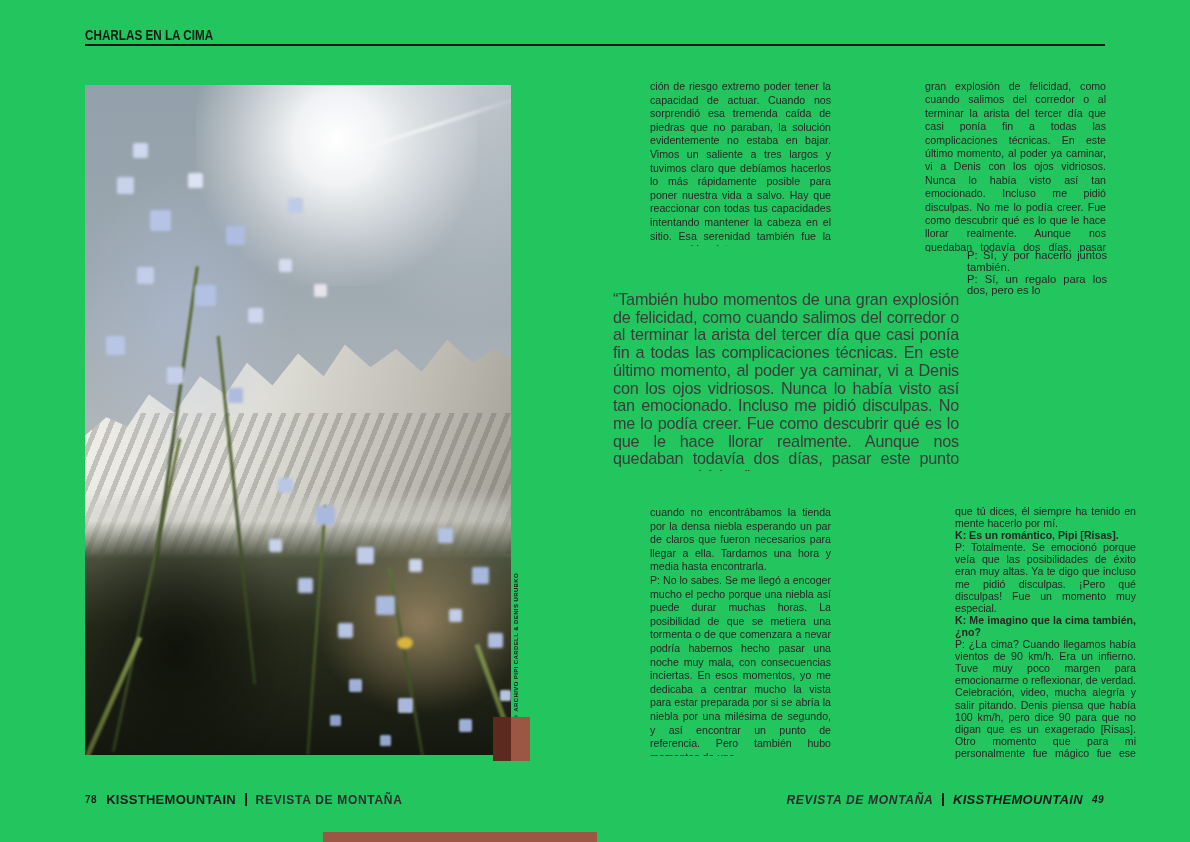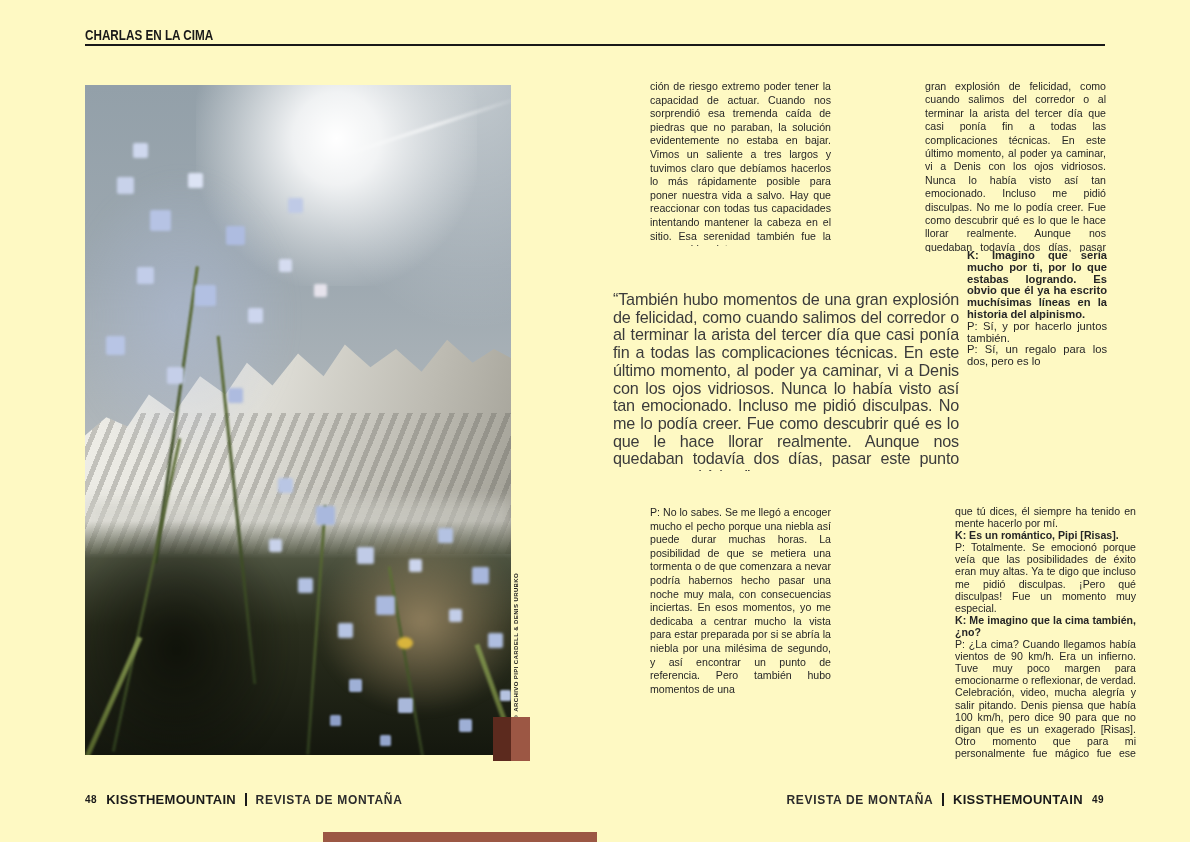--- a/index.html
+++ b/index.html
@@ -1,18 +1,18 @@
 <!DOCTYPE html>
 <html style="--rust: #9c5744; --rust-dark: #5c2a1e;"><head>
 <meta charset="utf-8">
 <style>
   * { margin:0; padding:0; box-sizing:border-box; }
   html,body { background:#ffffff; }
   .page {
-    position:relative; width:1190px; height:842px; background:#fef9c3;
+    position:relative; width:1190px; height:842px; background:#22c55e;
     font-family:"Liberation Sans", sans-serif; overflow:hidden;
   }
 
   
   .kicker {
     position:absolute; left:85px; top:26px;
     font-size:15px; font-weight:bold; letter-spacing:0px; color:#191919;
     transform:scaleX(0.78); transform-origin:left center; white-space:nowrap;
   }
   .header-rule {
@@ -100,21 +100,21 @@
 
   .pullquote {
     position:absolute; left:613px; top:291px; width:346px; height:180px;
     font-size:16.2px; line-height:17.7px; letter-spacing:-.2px; color:#3b3b3b;
     text-align:justify; overflow:hidden;
   }
 
   
   .footer { position:absolute; top:790px; color:#1a1a1a; white-space:nowrap; }
   .footer-left  { left:85px; }
-  .footer-right { right:86px; }
+  .footer-right { right:86px;font-style:italic; }
   .pagenum { font-weight:bold; font-size:10px; letter-spacing:.5px; vertical-align:middle; }
   .footer-left .pagenum  { margin-right:9px; }
   .footer-right .pagenum { margin-left:9px; }
   .brand { font-weight:bold; font-size:13px; letter-spacing:.3px; vertical-align:middle; }
   .fsep { display:inline-block; width:1.5px; height:13px; background:#1a1a1a;
     margin:0 9px; vertical-align:middle; }
   .tagline { font-size:12px; font-weight:bold; letter-spacing:.7px; vertical-align:middle; color:#2c2c2c; }
 </style>
 </head>
 <body>
@@ -155,46 +155,46 @@
 
   <div class="col col1-top">
 
   <p class="para">ción de riesgo extremo poder tener la capacidad de actuar. Cuando nos sorprendió esa tremenda caída de piedras que no paraban, la solución evidentemente no estaba en bajar. Vimos un saliente a tres largos y tuvimos claro que debíamos hacerlos lo más rápidamente posible para poner nuestra vida a salvo. Hay que reaccionar con todas tus capacidades intentando mantener la cabeza en el sitio. Esa serenidad también fue la que nos hizo detenernos</p>
     </div>
 
   <div class="pullquote">“También hubo momentos de una gran explosión de felicidad, como cuando salimos del corredor o al terminar la arista del tercer día que casi ponía fin a todas las complicaciones técnicas. En este último momento, al poder ya caminar, vi a Denis con los ojos vidriosos. Nunca lo había visto así tan emocionado. Incluso me pidió disculpas. No me lo podía creer. Fue como descubrir qué es lo que le hace llorar realmente. Aunque nos quedaban todavía dos días, pasar este punto supuso muchísimo”.</div>
 
   <div class="col col1-bottom">
 
+  <p class="para">cuando no encontrábamos la tienda por la densa niebla esperando un par de claros que fueron necesarios para llegar a ella. Tardamos una hora y media hasta encontrarla.</p>
       <p class="para">P: No lo sabes. Se me llegó a encoger mucho el pecho porque una niebla así puede durar muchas horas. La posibilidad de que se metiera una tormenta o de que comenzara a nevar podría habernos hecho pasar una noche muy mala, con consecuencias inciertas. En esos momentos, yo me dedicaba a centrar mucho la vista para estar preparada por si se abría la niebla por una milésima de segundo, y así encontrar un punto de referencia. Pero también hubo momentos de una</p>
     </div>
 
   <div class="col col2-top">
 
   <p class="para">gran explosión de felicidad, como cuando salimos del corredor o al terminar la arista del tercer día que casi ponía fin a todas las complicaciones técnicas. En este último momento, al poder ya caminar, vi a Denis con los ojos vidriosos. Nunca lo había visto así tan emocionado. Incluso me pidió disculpas. No me lo podía creer. Fue como descubrir qué es lo que le hace llorar realmente. Aunque nos quedaban todavía dos días, pasar este punto supuso muchísimo.</p>
     </div>
 
   <div class="col col2-mid">
 
-  <p class="para bold">K: Imagino que sería mucho por ti, por lo que estabas logrando. Es obvio que él ya ha escrito muchísimas líneas en la historia del alpinismo.</p>
       <p class="para">P: Sí, y por hacerlo juntos también.</p>
       <p class="para">P: Sí, un regalo para los dos, pero es lo</p>
     </div>
 
   <div class="col col2-bottom">
 
   <p class="para">que tú dices, él siempre ha tenido en mente hacerlo por mí.</p>
       <p class="para bold">K: Es un romántico, Pipi [Risas].</p>
       <p class="para">P: Totalmente. Se emocionó porque veía que las posibilidades de éxito eran muy altas. Ya te digo que incluso me pidió disculpas. ¡Pero qué disculpas! Fue un momento muy especial.</p>
       <p class="para bold">K: Me imagino que la cima también, ¿no?</p>
       <p class="para">P: ¿La cima? Cuando llegamos había vientos de 90 km/h. Era un infierno. Tuve muy poco margen para emocionarme o reflexionar, de verdad. Celebración, video, mucha alegría y salir pitando. Denis piensa que había 100 km/h, pero dice 90 para que no digan que es un exagerado [Risas]. Otro momento que para mi personalmente fue mágico fue ese corre-</p>
     </div>
 
   <div class="footer footer-left">
-    <span class="pagenum">48</span><span class="brand">KISSTHEMOUNTAIN</span><span class="fsep"></span><span class="tagline">REVISTA DE MONTAÑA</span>
+    <span class="pagenum">78</span><span class="brand">KISSTHEMOUNTAIN</span><span class="fsep"></span><span class="tagline">REVISTA DE MONTAÑA</span>
   </div>
 
   <div class="footer footer-right">
     <span class="tagline">REVISTA DE MONTAÑA</span><span class="fsep"></span><span class="brand">KISSTHEMOUNTAIN</span><span class="pagenum">49</span>
   </div>
 
   <div class="bottom-bar"></div>
 
 </div>
 

